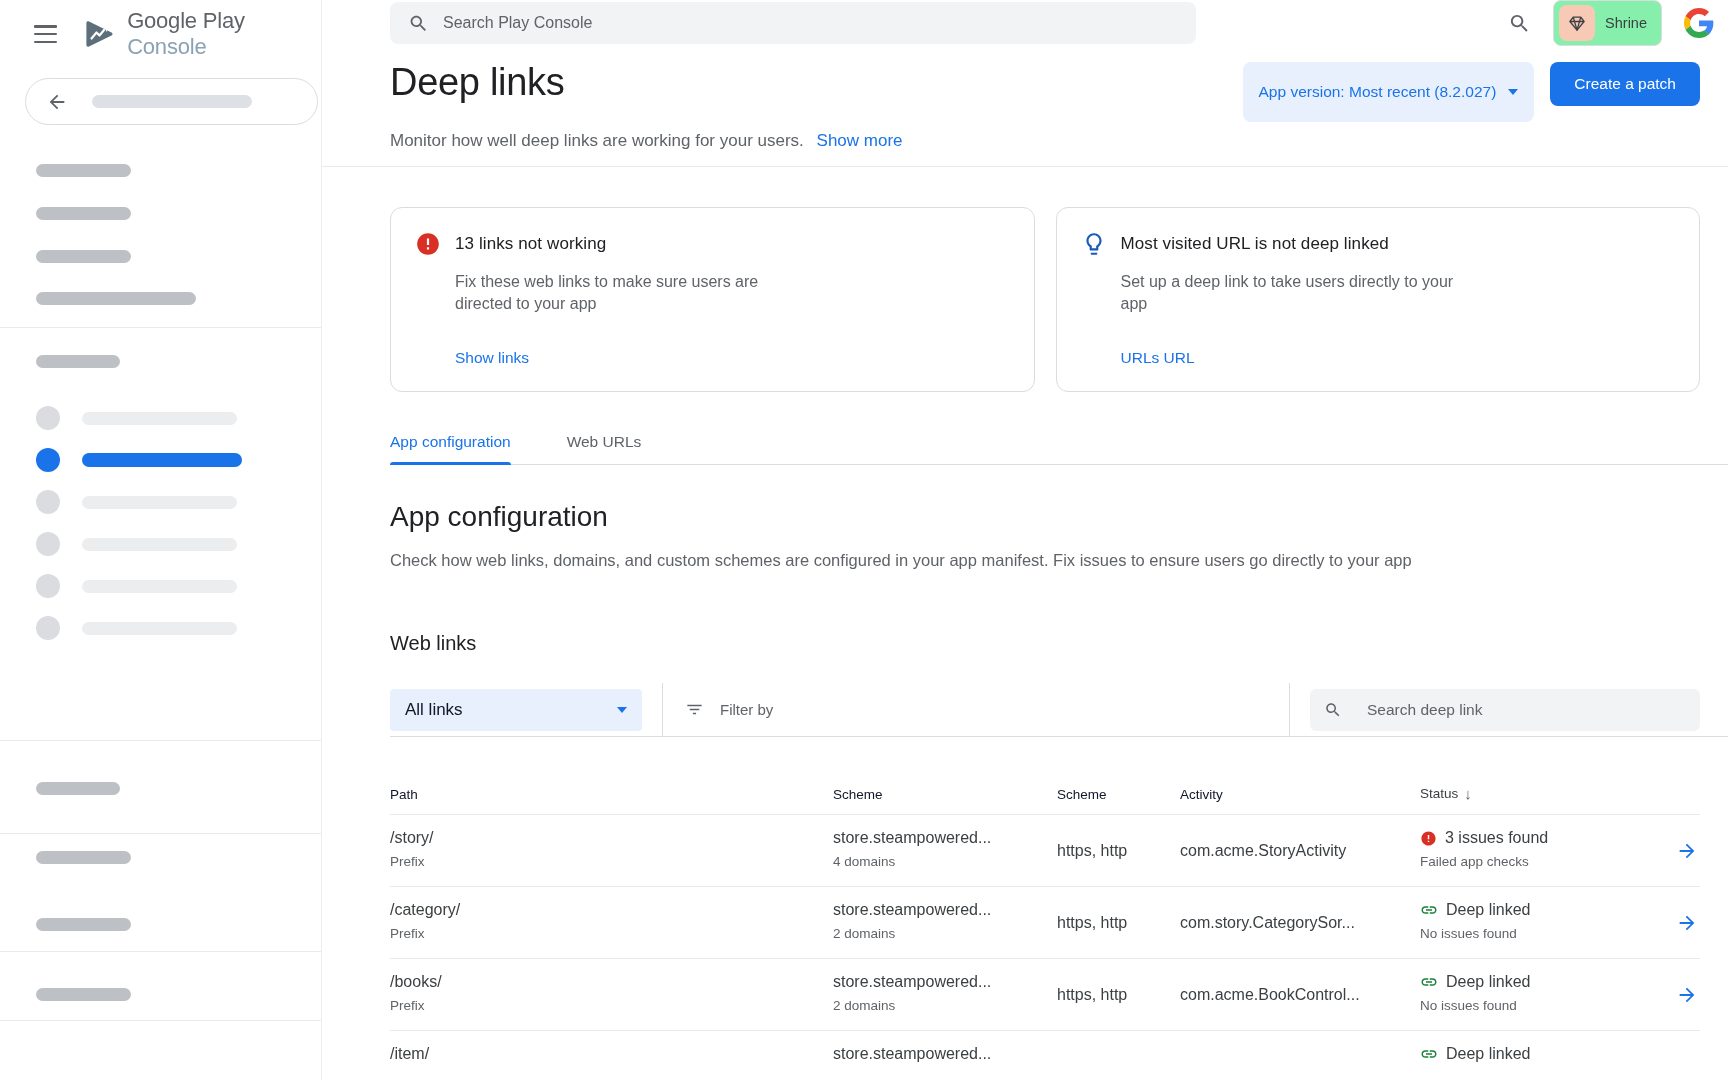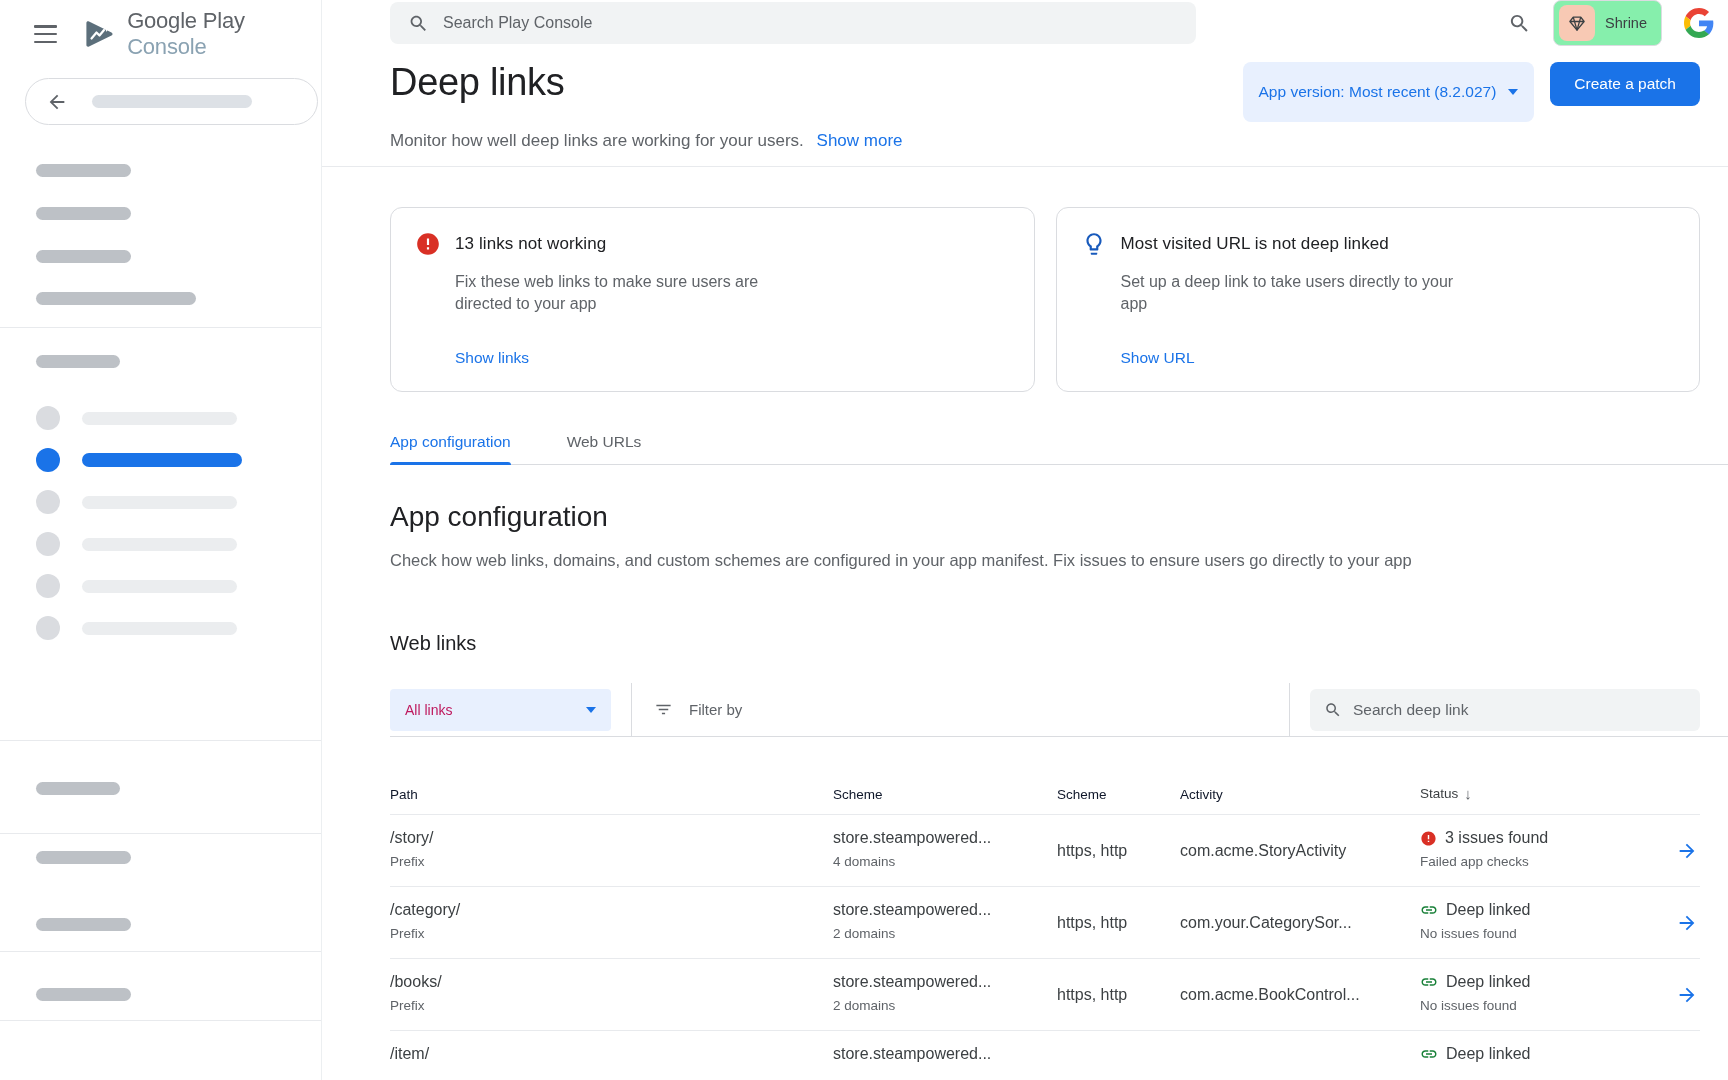--- a/index.html
+++ b/index.html
@@ -68,29 +68,29 @@
   .tab.active { color:#1a73e8; }
   .tab.active::after { content:""; position:absolute; left:0; right:0; bottom:-1px; height:3px;
     background:#1a73e8; border-radius:3px 3px 0 0; }
 
   h2 { margin-top:34px; font-size:28px; font-weight:400; color:#202124; line-height:36px; }
   .section-desc { margin-top:14px; font-size:16.5px; color:#5f6368; line-height:22px; }
   h3 { margin-top:60px; font-size:20px; font-weight:500; color:#202124; line-height:24px; }
 
   .filter-bar { margin-top:28px; margin-right:-28px; height:54px; display:flex; align-items:center;
     border-bottom:1px solid #dadce0; }
-  .links-select { width:221px; height:42px; background:#e8f0fe; border-radius:4px; display:flex;
-    align-items:center; justify-content:space-between; padding:0 15px; color:#be185d;
-    font-size:14px; font-weight:500; cursor:pointer; }
+  .links-select { width:252px; height:42px; background:#e8f0fe; border-radius:4px; display:flex;
+    align-items:center; justify-content:space-between; padding:0 15px; color:#0f172a;
+    font-size:17px; font-weight:500; cursor:pointer; }
   .vdiv { width:1px; align-self:stretch; background:#dadce0; }
   .filter-group { display:flex; align-items:center; gap:16px; margin-left:22px; flex:1; }
   .filter-input { font-size:15px; color:#5f6368; }
   .filter-input::placeholder { color:#5f6368; }
   .search-dl { width:390px; height:42px; background:#f1f3f4; border-radius:6px; display:flex;
-    align-items:center; gap:11px; padding:0 14px; margin:0 28px 0 20px; }
+    align-items:center; gap:25px; padding:0 14px; margin:0 28px 0 20px; }
   .search-dl input { font-size:15.5px; }
   .search-dl input::placeholder { color:#5f6368; }
 
   .tgrid { display:grid; grid-template-columns:443px 224px 123px 240px 250px 1fr; }
   .thead { height:78px; align-items:end; padding-bottom:12px; border-bottom:1px solid #e8eaed; }
   .th { font-size:13.5px; color:#0f172a; }
   .th.sorted { color:#3c4043; font-weight:500; display:flex; gap:6px; align-items:center; cursor:pointer; }
   .sort-arrow { color:#5f6368; font-size:15px; }
   .trow { height:72px; border-bottom:1px solid #e8eaed; cursor:pointer; }
   .cell2 { padding-top:13px; }
@@ -249,21 +249,21 @@
         <div class="card">
           <div class="card-head">
             <span style="display:flex;">
               <svg width="26" height="26" viewBox="0 0 24 24" fill="#185abc">
                   <path d="M9 21c0 .55.45 1 1 1h4c.55 0 1-.45 1-1v-1H9v1zm3-19C8.14 2 5 5.14 5 9c0 2.38 1.19 4.47 3 5.74V17c0 .55.45 1 1 1h6c.55 0 1-.45 1-1v-2.26c1.81-1.27 3-3.36 3-5.74 0-3.86-3.14-7-7-7zm2.85 11.1l-.85.6V16h-4v-2.3l-.85-.6C7.8 12.16 7 10.63 7 9c0-2.76 2.24-5 5-5s5 2.24 5 5c0 1.63-.8 3.16-2.15 4.1z"></path>
                 </svg>
             </span>
             <span class="card-title">Most visited URL is not deep linked</span>
           </div>
           <div class="card-body">Set up a deep link to take users directly to your app</div>
-          <div class="card-action">Show URL</div>
+          <div class="card-action">URLs URL</div>
         </div>
 
       </div>
 
       <div class="tabs">
         <div class="tab active">App configuration</div>
         <div class="tab">Web URLs</div>
       </div>
 
       <h2>App configuration</h2>
@@ -340,21 +340,21 @@
       <div class="tgrid trow">
         <div class="cell2">
             <div class="cell-main">/category/</div>
           <div class="cell-sub">Prefix</div>
           </div>
         <div class="cell2">
             <div class="cell-main">store.steampowered...</div>
           <div class="cell-sub">2 domains</div>
           </div>
         <div class="cell1">https, http</div>
-        <div class="cell1">com.your.CategorySor...</div>
+        <div class="cell1">com.story.CategorySor...</div>
         <div class="cell2">
           <div class="status-line">
             <span style="display:flex;">
               <svg width="18" height="18" viewBox="0 0 24 24" fill="#188038">
                   <path d="M3.9 12c0-1.71 1.39-3.1 3.1-3.1h4V7H7c-2.76 0-5 2.24-5 5s2.24 5 5 5h4v-1.9H7c-1.71 0-3.1-1.39-3.1-3.1zM8 13h8v-2H8v2zm9-6h-4v1.9h4c1.71 0 3.1 1.39 3.1 3.1s-1.39 3.1-3.1 3.1h-4V17h4c2.76 0 5-2.24 5-5s-2.24-5-5-5z"></path>
                 </svg>
             </span>
             <span class="cell-main">Deep linked</span>
           </div>
           <div class="cell-sub">No issues found</div>

